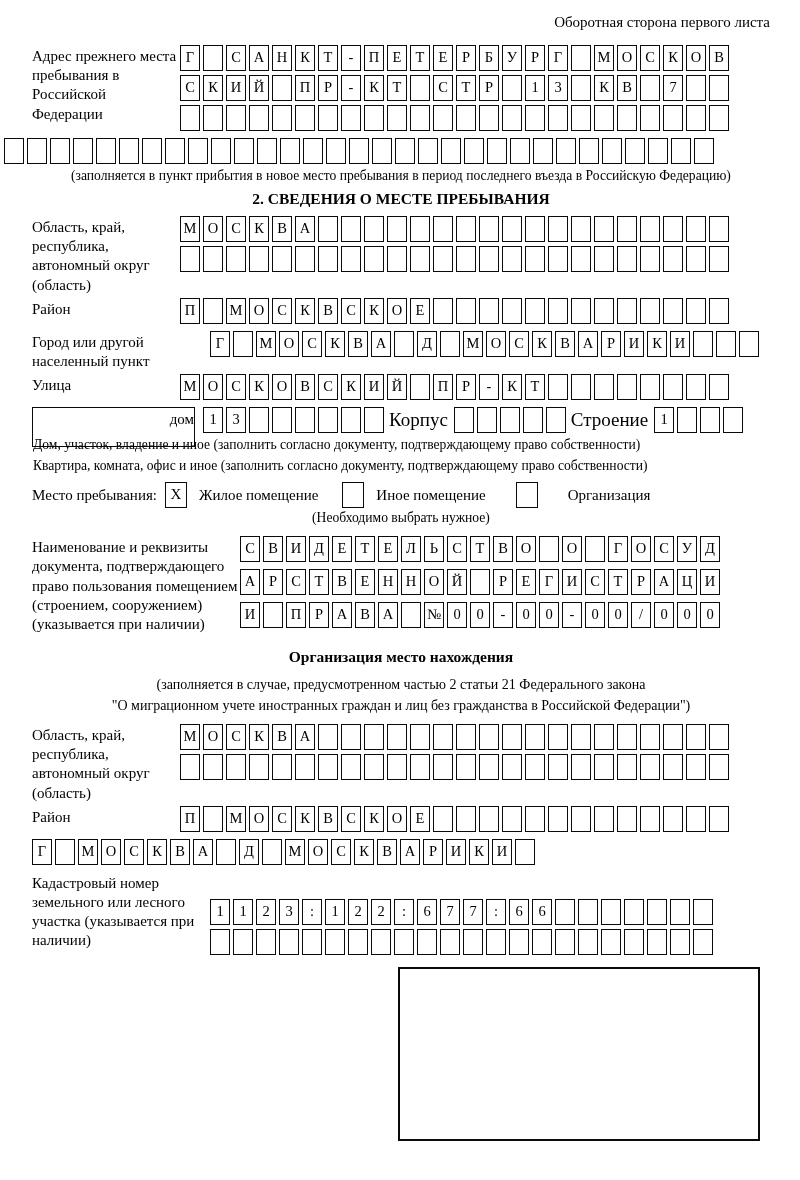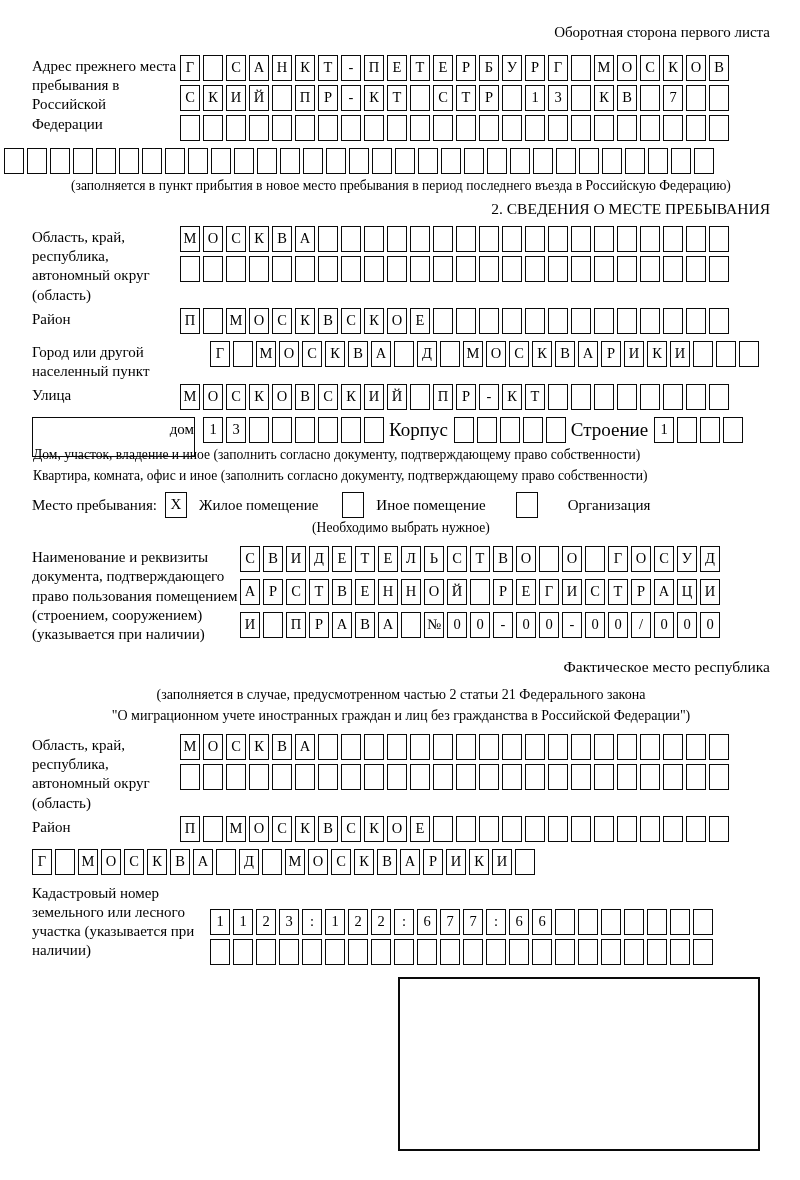--- a/index.html
+++ b/index.html
@@ -1,28 +1,28 @@
 <!DOCTYPE html>
 <html><head>
 <meta charset="utf-8">
 <style>
   html,body{margin:0;padding:0;background:#fff;color:#000;}
   body{width:800px;height:1180px;font-family:"Liberation Serif",serif;font-size:15px;position:relative;}
-  .page{padding:24px 30px 0 32px;}
+  .page{padding:14px 30px 0 32px;}
   .corner{text-align:right;font-size:15px;margin-bottom:14px;}
   .frow{display:flex;align-items:flex-start;margin-bottom:3px;}
   .flabel{width:148px;flex:0 0 148px;line-height:1.28;font-size:15px;padding-top:2px;}
   .flabel.w200{width:208px;flex:0 0 208px;}
   .flabel.w175{width:178px;flex:0 0 178px;}
   .fboxes{flex:1;}
   .boxrow{white-space:nowrap;margin-bottom:3px;height:27px;}
   .cell{display:inline-block;box-sizing:border-box;width:20px;height:26px;border:1.6px solid #0a0a0a;margin-right:3px;text-align:center;font-size:14.5px;line-height:23px;vertical-align:top;background:#fff;}
   .wide-row{margin-left:-28px;}
   .centernote{text-align:center;font-size:13.6px;margin:2px 0 6px 0;}
-  .sec-title{text-align:right;font-weight:normal;font-size:15.5px;margin:6px 0 8px 0;}
+  .sec-title{text-align:center;font-weight:bold;font-size:15.5px;margin:6px 0 8px 0;}
   .bigbox{display:inline-block;box-sizing:border-box;border:1.6px solid #0a0a0a;height:40px;line-height:23px;text-align:right;vertical-align:top;margin-right:8px;font-size:15px;}
   .inline-label{display:inline-block;vertical-align:top;line-height:26px;margin:0 6px 0 2px;font-size:19px;}
   .caption{font-size:13.6px;margin:1px 0 5px 1px;}
   .mesto{display:flex;align-items:center;margin:8px 0 2px 0;}
   .cbox{display:inline-block;box-sizing:border-box;width:22px;height:26px;border:1.6px solid #0a0a0a;text-align:center;line-height:23px;font-size:15px;}
   .gap8{width:8px;}.gap12{width:12px;}.gap24{width:24px;}.gap30{width:30px;}
   .fact-note{text-align:center;font-size:14px;line-height:1.5;}
   .pad-top{padding-top:27px;}
   .stamp-box{box-sizing:border-box;width:362px;height:174px;border:2px solid #0a0a0a;margin:8px 0 6px 366px;background:#fff;}
   .mb6{margin-bottom:6px;}
@@ -103,21 +103,21 @@
 
   <div class="frow mt10">
     <div class="flabel w200">Наименование и реквизиты документа, подтверждающего право пользования помещением (строением, сооружением) (указывается при наличии)</div>
     <div class="fboxes">
       <div class="boxrow mb6"><span class="cell">С</span><span class="cell">В</span><span class="cell">И</span><span class="cell">Д</span><span class="cell">Е</span><span class="cell">Т</span><span class="cell">Е</span><span class="cell">Л</span><span class="cell">Ь</span><span class="cell">С</span><span class="cell">Т</span><span class="cell">В</span><span class="cell">О</span><span class="cell"></span><span class="cell">О</span><span class="cell"></span><span class="cell">Г</span><span class="cell">О</span><span class="cell">С</span><span class="cell">У</span><span class="cell">Д</span></div>
       <div class="boxrow mb6"><span class="cell">А</span><span class="cell">Р</span><span class="cell">С</span><span class="cell">Т</span><span class="cell">В</span><span class="cell">Е</span><span class="cell">Н</span><span class="cell">Н</span><span class="cell">О</span><span class="cell">Й</span><span class="cell"></span><span class="cell">Р</span><span class="cell">Е</span><span class="cell">Г</span><span class="cell">И</span><span class="cell">С</span><span class="cell">Т</span><span class="cell">Р</span><span class="cell">А</span><span class="cell">Ц</span><span class="cell">И</span></div>
       <div class="boxrow"><span class="cell">И</span><span class="cell"></span><span class="cell">П</span><span class="cell">Р</span><span class="cell">А</span><span class="cell">В</span><span class="cell">А</span><span class="cell"></span><span class="cell">№</span><span class="cell">0</span><span class="cell">0</span><span class="cell">-</span><span class="cell">0</span><span class="cell">0</span><span class="cell">-</span><span class="cell">0</span><span class="cell">0</span><span class="cell">/</span><span class="cell">0</span><span class="cell">0</span><span class="cell">0</span></div>
     </div>
   </div>
 
-  <div class="sec-title" style="margin-top:14px;">Фактическое место республика</div>
+  <div class="sec-title" style="margin-top:14px;">Организация место нахождения</div>
   <div class="fact-note">(заполняется в случае, предусмотренном частью 2 статьи 21 Федерального закона</div>
   <div class="fact-note" style="margin-bottom:8px;">"О миграционном учете иностранных граждан и лиц без гражданства в Российской Федерации")</div>
 
   <div class="frow">
     <div class="flabel">Область, край, республика, автономный округ (область)</div>
     <div class="fboxes">
       <div class="boxrow"><span class="cell">М</span><span class="cell">О</span><span class="cell">С</span><span class="cell">К</span><span class="cell">В</span><span class="cell">А</span><span class="cell"></span><span class="cell"></span><span class="cell"></span><span class="cell"></span><span class="cell"></span><span class="cell"></span><span class="cell"></span><span class="cell"></span><span class="cell"></span><span class="cell"></span><span class="cell"></span><span class="cell"></span><span class="cell"></span><span class="cell"></span><span class="cell"></span><span class="cell"></span><span class="cell"></span><span class="cell"></span></div>
       <div class="boxrow"><span class="cell"></span><span class="cell"></span><span class="cell"></span><span class="cell"></span><span class="cell"></span><span class="cell"></span><span class="cell"></span><span class="cell"></span><span class="cell"></span><span class="cell"></span><span class="cell"></span><span class="cell"></span><span class="cell"></span><span class="cell"></span><span class="cell"></span><span class="cell"></span><span class="cell"></span><span class="cell"></span><span class="cell"></span><span class="cell"></span><span class="cell"></span><span class="cell"></span><span class="cell"></span><span class="cell"></span></div>
     </div>
   </div>

